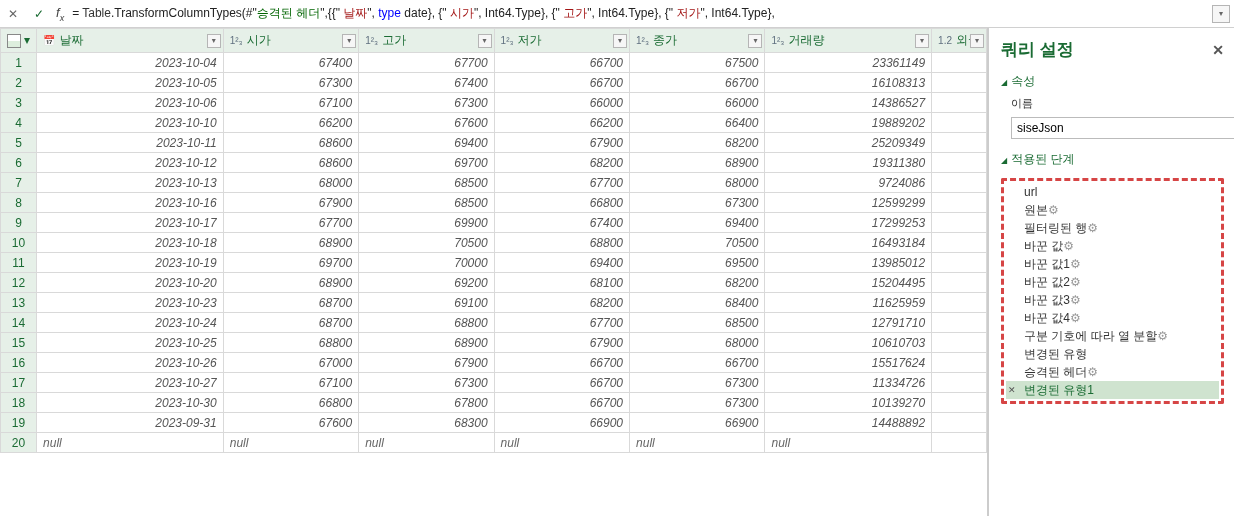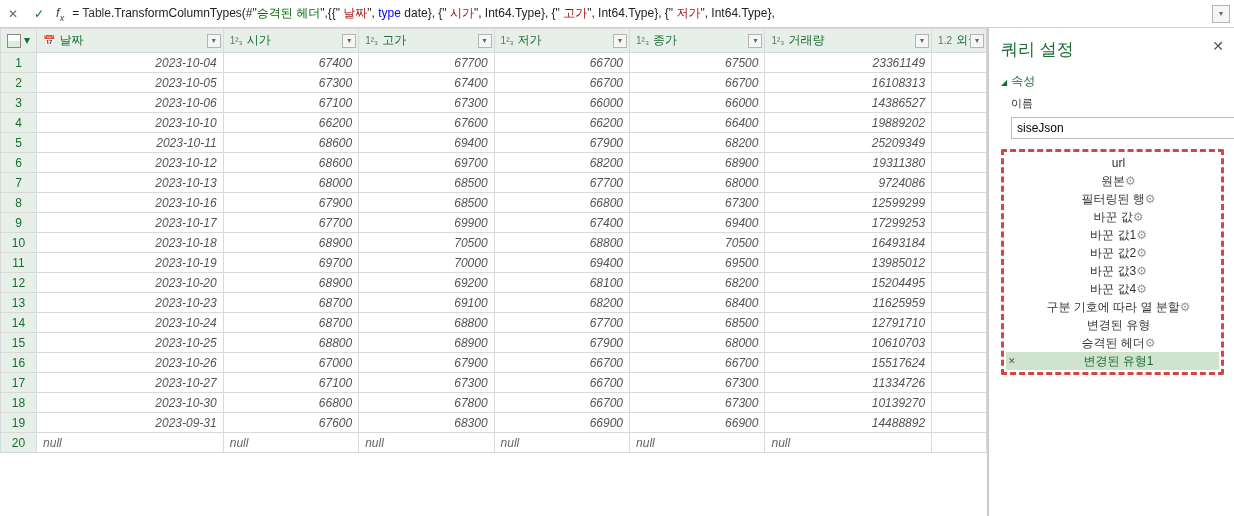--- a/index.html
+++ b/index.html
@@ -118,23 +118,24 @@
   border-left: 1px solid #ccc;
   padding: 10px 10px 10px 12px;
   display: flex;
   flex-direction: column;
   gap: 6px;
   overflow: auto;
 }
 .side-title {
   font-size: 17px;
   color: #1a6b33;
-  font-weight: 400;
+  font-weight: 700;
   display: flex;
   justify-content: space-between;
+  align-items: center;
 }
 .side-title .close {
   color: #555;
   font-size: 14px;
   cursor: pointer;
 }
 .section-head {
   font-size: 12px;
   color: #1a6b33;
   margin-top: 6px;
@@ -168,21 +169,21 @@
 }
 .steps-box {
   border: 3px dashed #d64545;
   border-radius: 2px;
   margin-top: 4px;
   padding: 2px;
 }
 .step-item {
   display: flex;
   align-items: center;
-  justify-content: center;
+  justify-content: flex-start;
   padding: 2px 6px 2px 18px;
   font-size: 12px;
   color: #333;
   height: 18px;
   cursor: pointer;
   position: relative;
 }
 .step-item .gear {
   color: #999;
   font-size: 12px;
@@ -441,20 +442,21 @@
   <div class="side-panel">
     <div class="side-title">
       <span>쿼리 설정</span>
       <span class="close">✕</span>
     </div>
 
     <div class="section-head">속성</div>
     <div class="prop-label">이름</div>
     <input class="prop-input" value="siseJson" style="">
 
+    <div class="section-head">적용된 단계</div>
     <div class="steps-box" id="steps-box">
         <div class="step-item">
           <span>url</span>
         </div>
         <div class="step-item">
           <span>원본</span>
           <span class="gear">⚙</span>
         </div>
         <div class="step-item">
           <span>필터링된 행</span>

